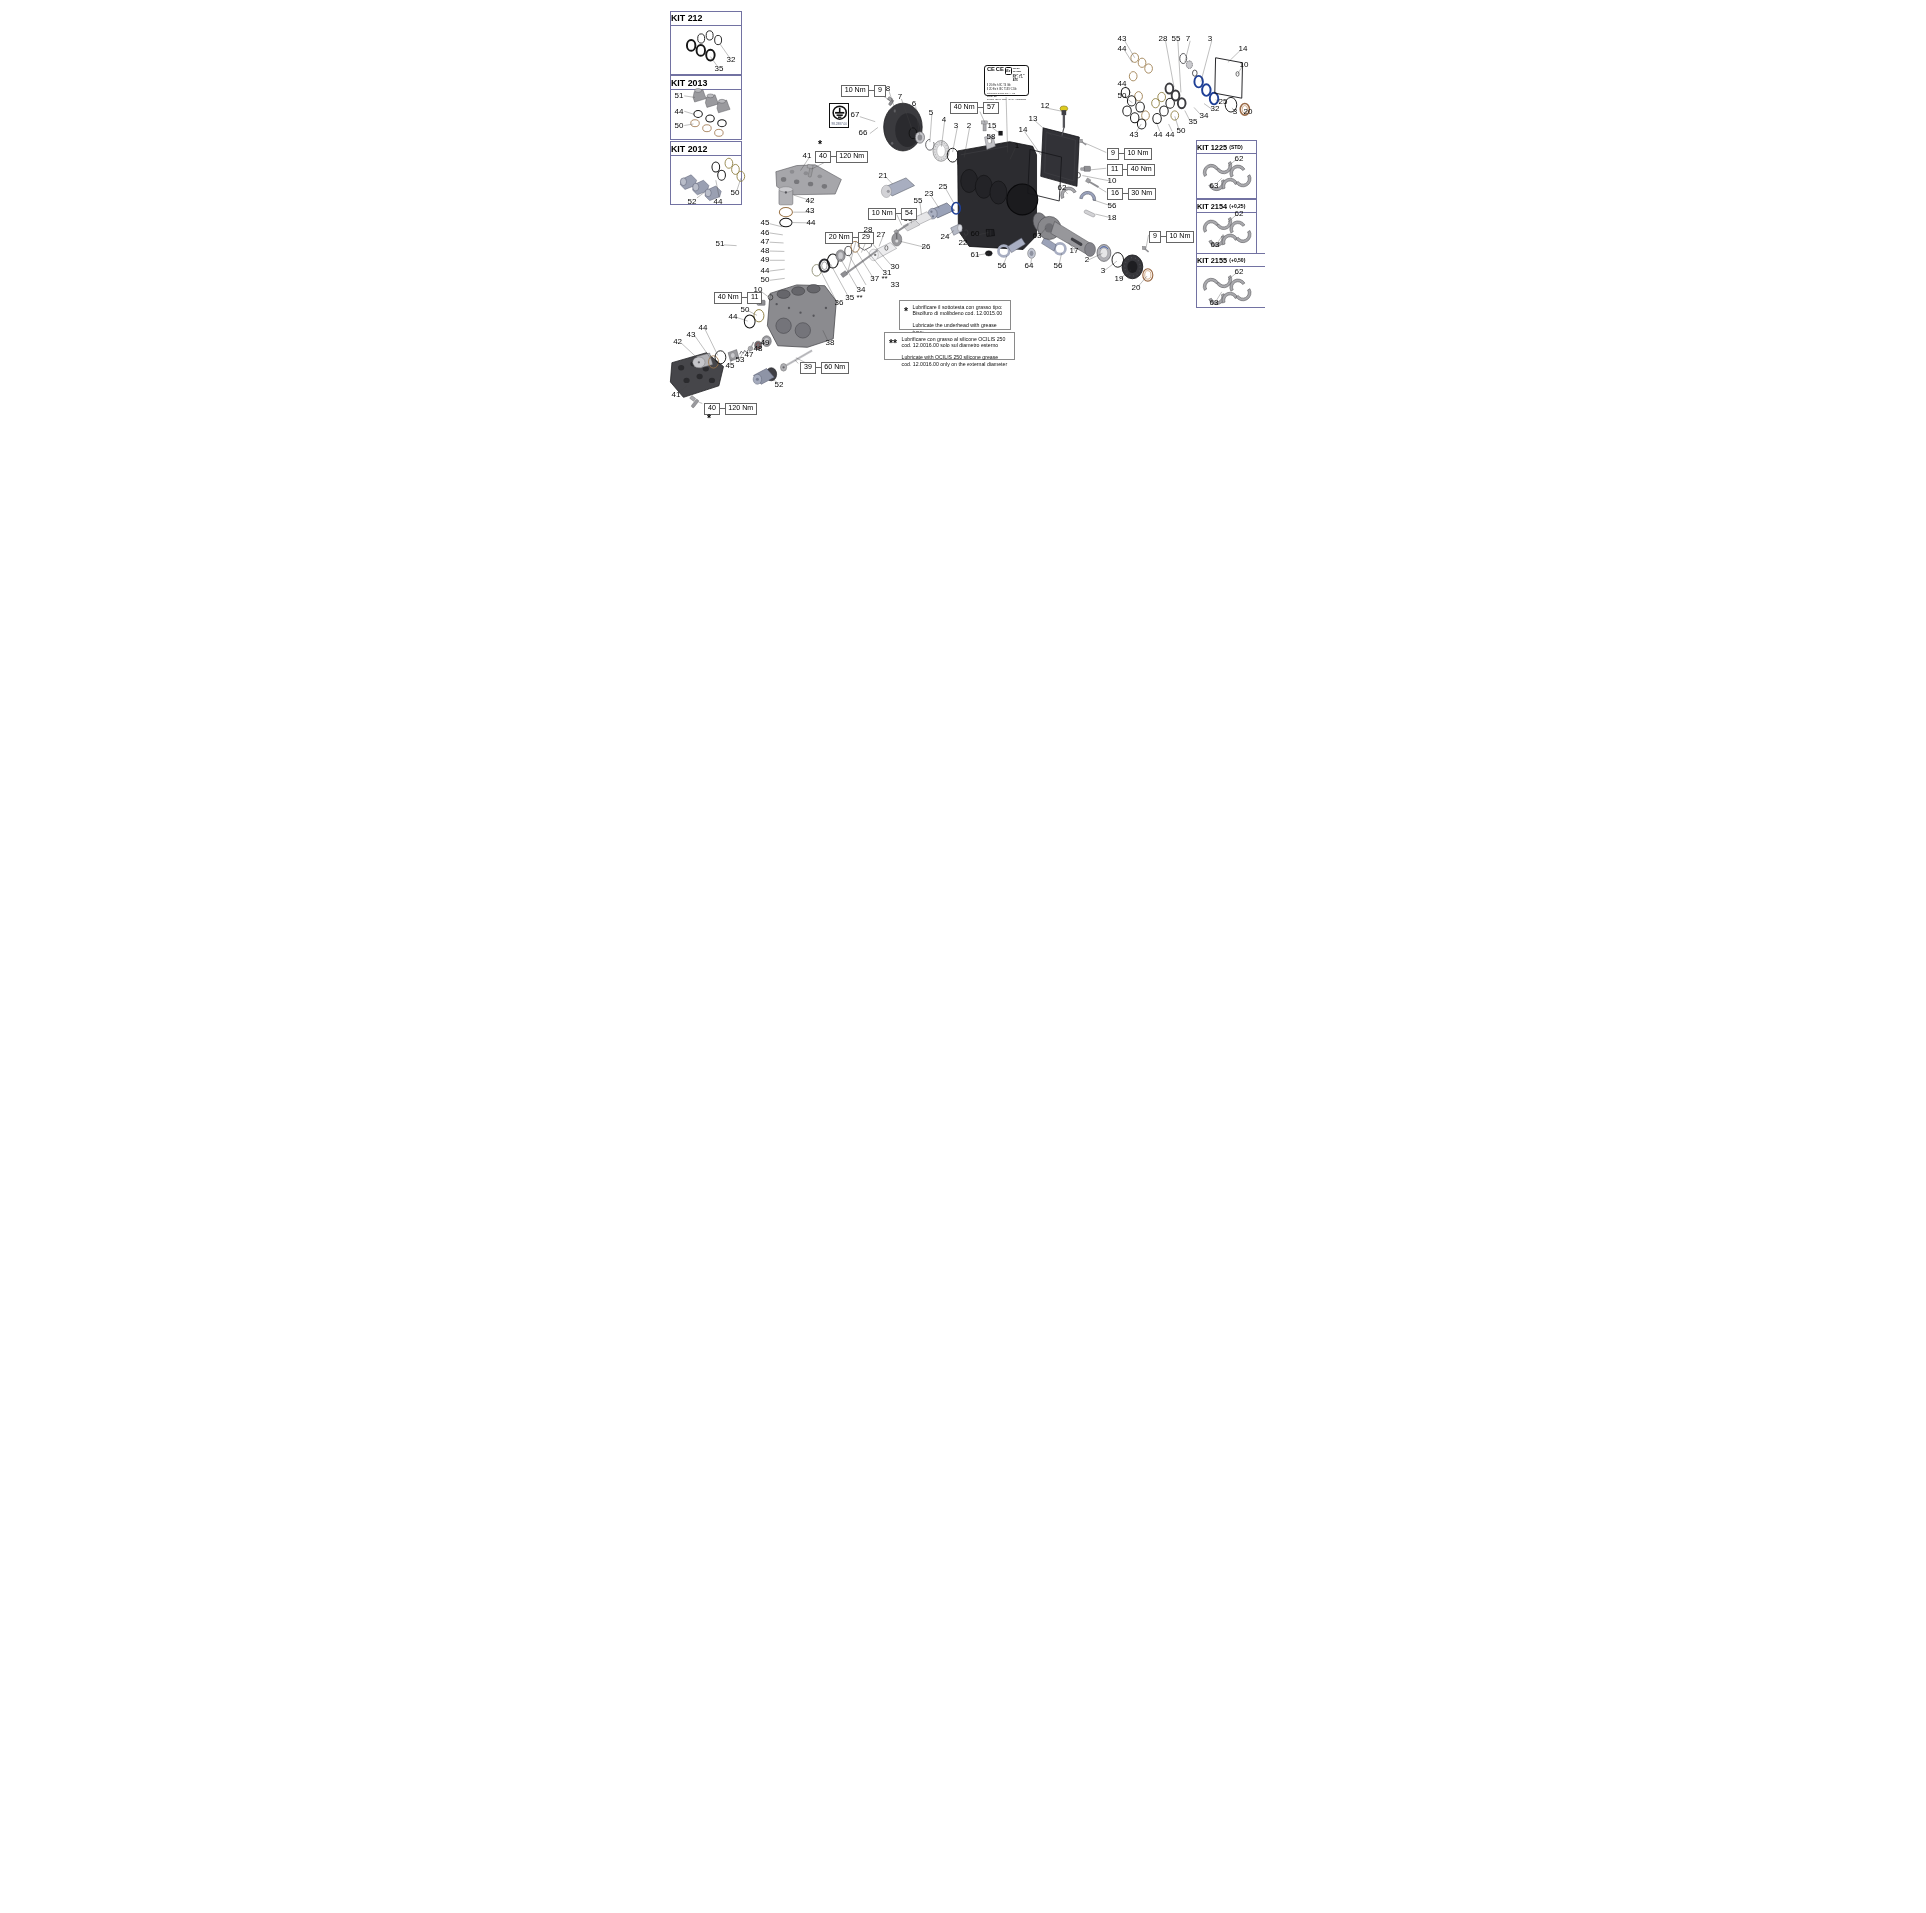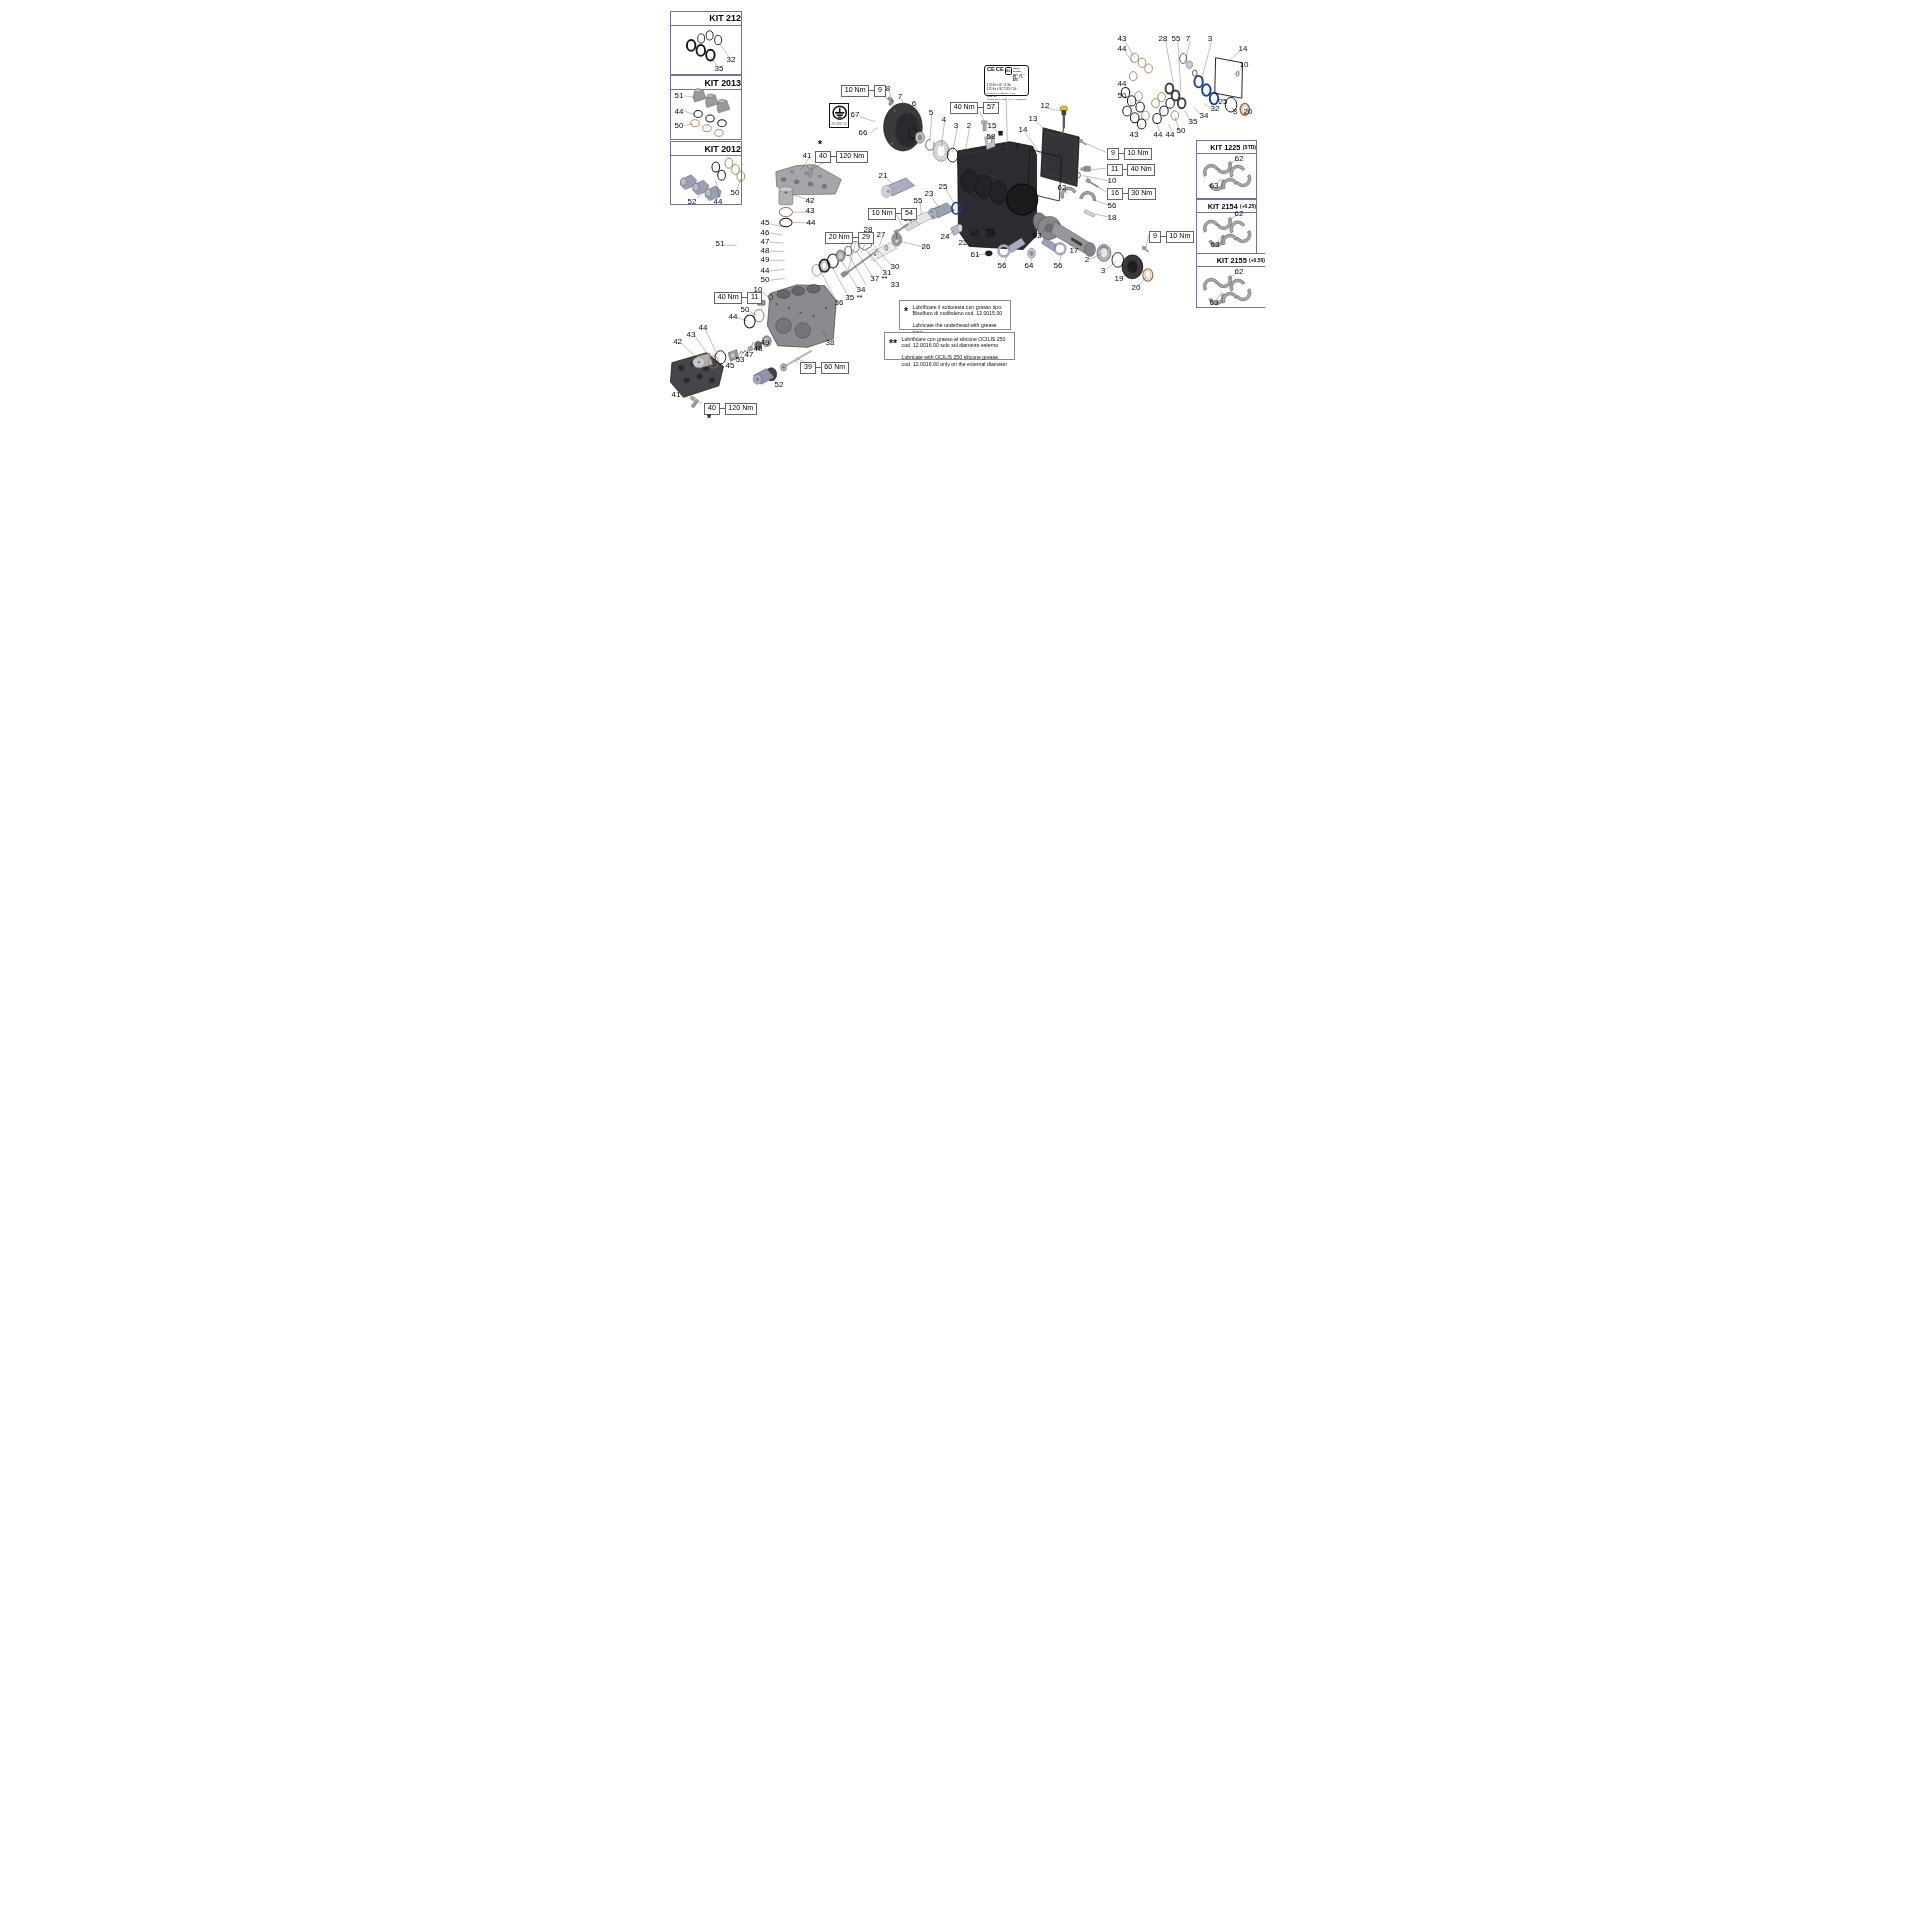--- a/index.html
+++ b/index.html
@@ -1,20 +1,20 @@
 <!DOCTYPE html>
 <html style="font-size:6.2px"><head>
 <meta charset="utf-8">
 <style>
   html,body{margin:0;padding:0;background:#fff;font-family:"Liberation Sans",sans-serif;}
   .stage{position:relative;width:604px;height:427px;background:#fff;overflow:hidden;margin:0 auto;}
   .stage svg.art{position:absolute;left:0;top:0;z-index:2;pointer-events:none;}
   .kit{position:absolute;border:0.6px solid #7272a2;background:#fff;z-index:1;box-sizing:border-box;}
   .kit-title{border-bottom:0.6px solid #7272a2;text-align:center;font-weight:bold;color:#000;
-             display:flex;align-items:center;justify-content:flex-end;gap:2.3px;}
+             display:flex;align-items:center;justify-content:flex-start;gap:2.3px;}
   .kit-title .variant{font-weight:bold;font-size:5px;}
   .kit-sm .kit-title{height:13px;font-size:8.9px;}
   .kit-xl .kit-title{height:21.6px;font-size:12.7px;}
   .kit-rt .kit-title{height:12.3px;font-size:7.3px;}
   .callout{position:absolute;transform:translate(-50%,-50%);font-size:8px;color:#0b0b0b;
            white-space:nowrap;z-index:5;letter-spacing:0;}
   .torque-chain{position:absolute;display:flex;align-items:center;z-index:5;}
   .tq-box{border:0.5px solid #666;background:#fff;height:9.6px;line-height:9.6px;font-size:7.1px;
           padding:0 2.7px;white-space:nowrap;color:#000;}
   .tq-num{border:0.5px solid #666;background:#fff;height:9.6px;line-height:9.6px;font-size:7.1px;

